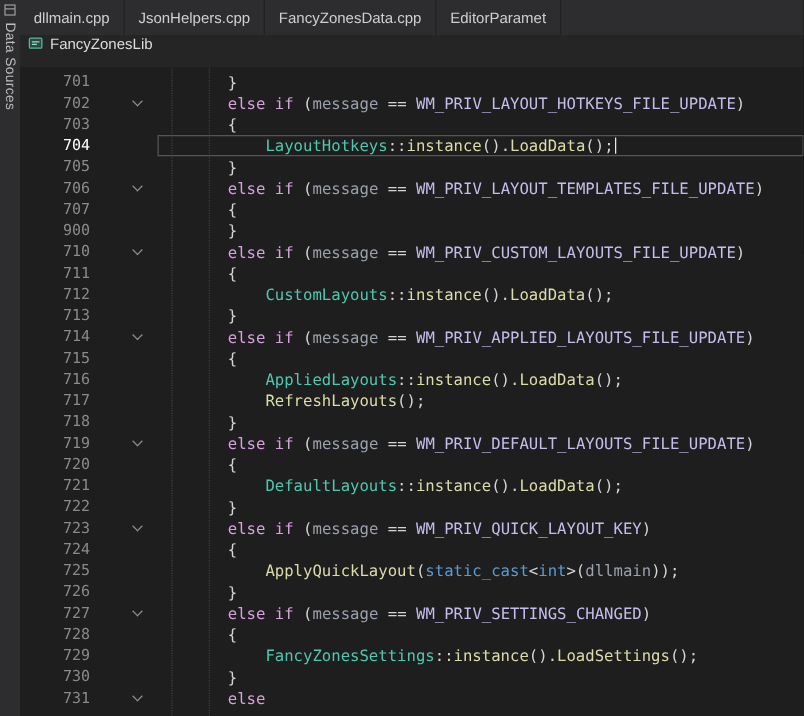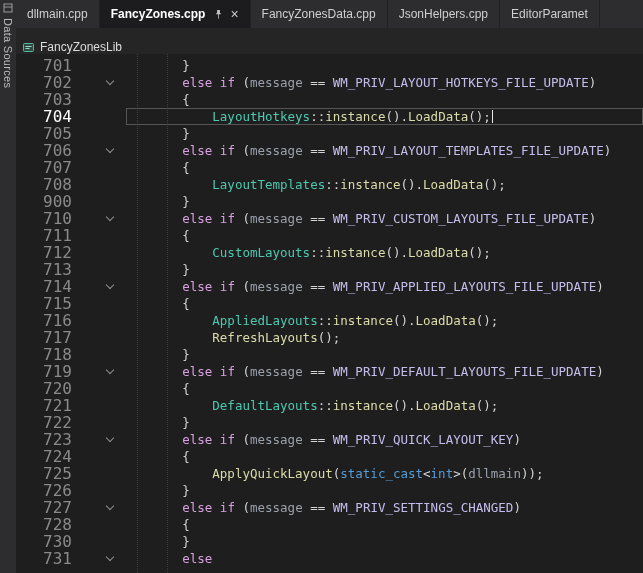--- a/index.html
+++ b/index.html
@@ -7,28 +7,28 @@
   .screen{position:relative;width:643px;height:573px;overflow:hidden;background:#1e1e1e;font-family:"Liberation Sans",sans-serif;cursor:default}
   .left-strip{position:absolute;left:0;top:0;width:16px;height:100%;background:#2d2d30;z-index:6;display:flex;flex-direction:column;align-items:center}
   .strip-icon{margin-top:3px;line-height:0}
   .strip-label{writing-mode:vertical-rl;font-size:11px;color:#bdbdbd;margin-top:5px;letter-spacing:.3px;white-space:nowrap}
   .main{margin-left:16px;height:100%;display:flex;flex-direction:column}
   .tabbar{height:28px;background:#2d2d30;display:flex;flex:none;overflow:hidden}
   .tab{display:flex;align-items:center;padding:0 11px;font-size:12px;color:#cfcfcf;border-right:1px solid #222226;white-space:nowrap}
   .tab.active{background:#1c1c1f;color:#ffffff;font-weight:bold}
   .tab .pin{margin-left:8px;display:flex;line-height:0}
   .tab .close{margin-left:6px;font-weight:normal;color:#c9c9c9;font-size:14px;line-height:1}
-  .navbar{height:26px;background:#252526;display:flex;align-items:flex-end;padding-left:6px;flex:none}
+  .navbar{height:26px;background:#252526;display:flex;align-items:flex-start;padding-left:6px;flex:none}
   .proj-icon{line-height:0}
   .proj-label{font-size:12px;color:#dcdcdc;margin-left:5px}
   .editor{position:relative;flex:1;background:#1e1e1e;font-family:"DejaVu Sans Mono",monospace;font-size:12.5px;line-height:17px;padding-top:3px;overflow:hidden}
   .guide{position:absolute;top:0;bottom:0;width:0;border-left:1px dotted #3e3e42;pointer-events:none}
   .g1{left:121px}.g2{left:151px}
   .line{display:flex;height:17px;position:relative}
-  .ln{flex:0 0 56px;text-align:right;color:#8a8a8a;font-size:16px;user-select:none}
+  .ln{flex:0 0 56px;text-align:right;color:#8a8a8a;font-size:12px;user-select:none}
   .fold{flex:0 0 50px;display:flex;justify-content:flex-end;align-items:center;padding-right:9px}
   .chev{width:6px;height:6px;border-right:1.5px solid #8f8f8f;border-bottom:1.5px solid #8f8f8f;transform:rotate(45deg);position:relative;top:-2px}
   .code{white-space:pre;flex:1}
   .line.current .ln{color:#ffffff;font-weight:normal}
   .line.current::before{content:"";position:absolute;left:110px;right:0;top:0;bottom:0;border:1px solid #555555;pointer-events:none}
   .caret{display:inline-block;width:1px;height:13px;background:#e8e8e8;vertical-align:-2px;margin-left:1px}
   .u{text-underline-offset:2px;text-decoration-thickness:1px}
   .tk-p{color:var(--c-p)}.tk-k{color:var(--c-k)}.tk-b{color:var(--c-b)}
   .tk-m{color:var(--c-m)}.tk-v{color:var(--c-v)}.tk-t{color:var(--c-t)}.tk-f{color:var(--c-f)}
 </style>
@@ -43,34 +43,25 @@
           <path d="M1 4h8" stroke="#9a9a9a"></path>
         </svg>
     </span>
     <span class="strip-label">Data Sources</span>
   </div>
   <div class="main">
     <div class="tabbar">
         <div class="tab">
           <span>dllmain.cpp</span>
         </div>
-        <div class="tab active">
-          <span>FancyZones.cpp</span>
-          <span class="pin">
-            <svg width="11" height="11" viewBox="0 0 12 12">
-              <path fill="#c5c5c5" d="M4.5 1h3v3.2L9 5.8H3l1.5-1.6zM5.6 5.8h.8v4.7h-.8z"></path>
-            </svg>
-          </span>
-          <span class="close">×</span>
+        <div class="tab">
+          <span>JsonHelpers.cpp</span>
         </div>
         <div class="tab">
           <span>FancyZonesData.cpp</span>
-        </div>
-        <div class="tab">
-          <span>JsonHelpers.cpp</span>
         </div>
         <div class="tab">
           <span>EditorParamet</span>
         </div>
       </div>
     <div class="navbar">
       <span class="proj-icon">
         <svg width="13" height="13" viewBox="0 0 13 13">
             <rect x="1.5" y="2.5" width="10" height="8" rx="1" fill="#2b4a41" stroke="#56b89a"></rect>
             <path d="M3.5 5.5h6M3.5 7.5h4" stroke="#9fd8c6"></path>
@@ -115,25 +106,20 @@
               <span class="chev"></span>
             </span>
             <span class="code"><span class="tk-p">        </span><span class="tk-k">else</span><span class="tk-p"> </span><span class="tk-k">if</span><span class="tk-p"> (</span><span class="tk-v">message</span><span class="tk-p"> == </span><span class="tk-m">WM_PRIV_LAYOUT_TEMPLATES_FILE_UPDATE</span><span class="tk-p">)</span></span>
           </div>
           <div class="line">
             <span class="ln">707</span>
             <span class="fold"></span>
             <span class="code"><span class="tk-p">        {</span></span>
           </div>
           <div class="line">
-            <span class="ln">708</span>
-            <span class="fold"></span>
-            <span class="code"><span class="tk-p">            </span><span class="tk-t">LayoutTemplates</span><span class="tk-p">::</span><span class="tk-f">instance</span><span class="tk-p">().</span><span class="tk-f">LoadData</span><span class="tk-p">();</span></span>
-          </div>
-          <div class="line">
             <span class="ln">900</span>
             <span class="fold"></span>
             <span class="code"><span class="tk-p">        }</span></span>
           </div>
           <div class="line">
             <span class="ln">710</span>
             <span class="fold">
               <span class="chev"></span>
             </span>
             <span class="code"><span class="tk-p">        </span><span class="tk-k">else</span><span class="tk-p"> </span><span class="tk-k">if</span><span class="tk-p"> (</span><span class="tk-v">message</span><span class="tk-p"> == </span><span class="tk-m">WM_PRIV_CUSTOM_LAYOUTS_FILE_UPDATE</span><span class="tk-p">)</span></span>
@@ -228,20 +214,25 @@
             <span class="ln">727</span>
             <span class="fold">
               <span class="chev"></span>
             </span>
             <span class="code"><span class="tk-p">        </span><span class="tk-k">else</span><span class="tk-p"> </span><span class="tk-k">if</span><span class="tk-p"> (</span><span class="tk-v">message</span><span class="tk-p"> == </span><span class="tk-m">WM_PRIV_SETTINGS_CHANGED</span><span class="tk-p">)</span></span>
           </div>
           <div class="line">
             <span class="ln">728</span>
             <span class="fold"></span>
             <span class="code"><span class="tk-p">        {</span></span>
+          </div>
+          <div class="line">
+            <span class="ln">729</span>
+            <span class="fold"></span>
+            <span class="code"><span class="tk-p">            </span><span class="tk-t">FancyZonesSettings</span><span class="tk-p">::</span><span class="tk-f">instance</span><span class="tk-p">().</span><span class="tk-f">LoadSettings</span><span class="tk-p">();</span></span>
           </div>
           <div class="line">
             <span class="ln">730</span>
             <span class="fold"></span>
             <span class="code"><span class="tk-p">        }</span></span>
           </div>
           <div class="line">
             <span class="ln">731</span>
             <span class="fold">
               <span class="chev"></span>

